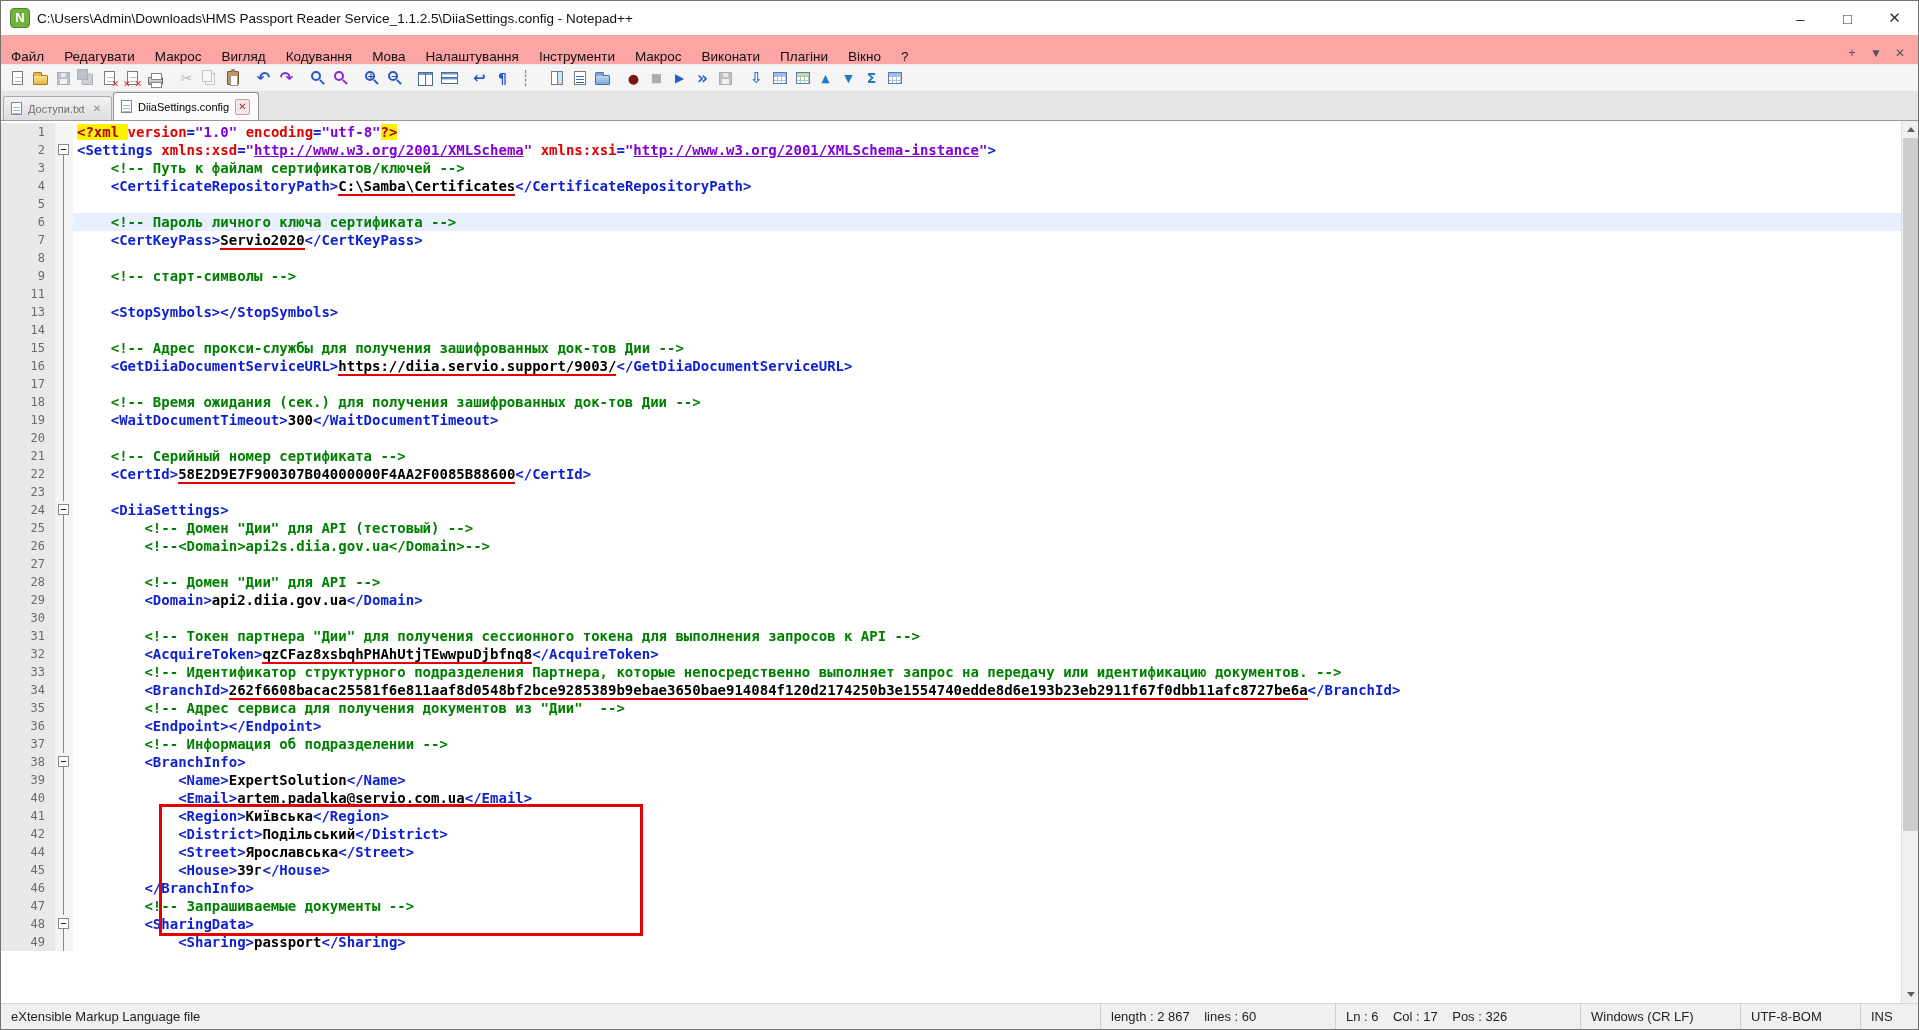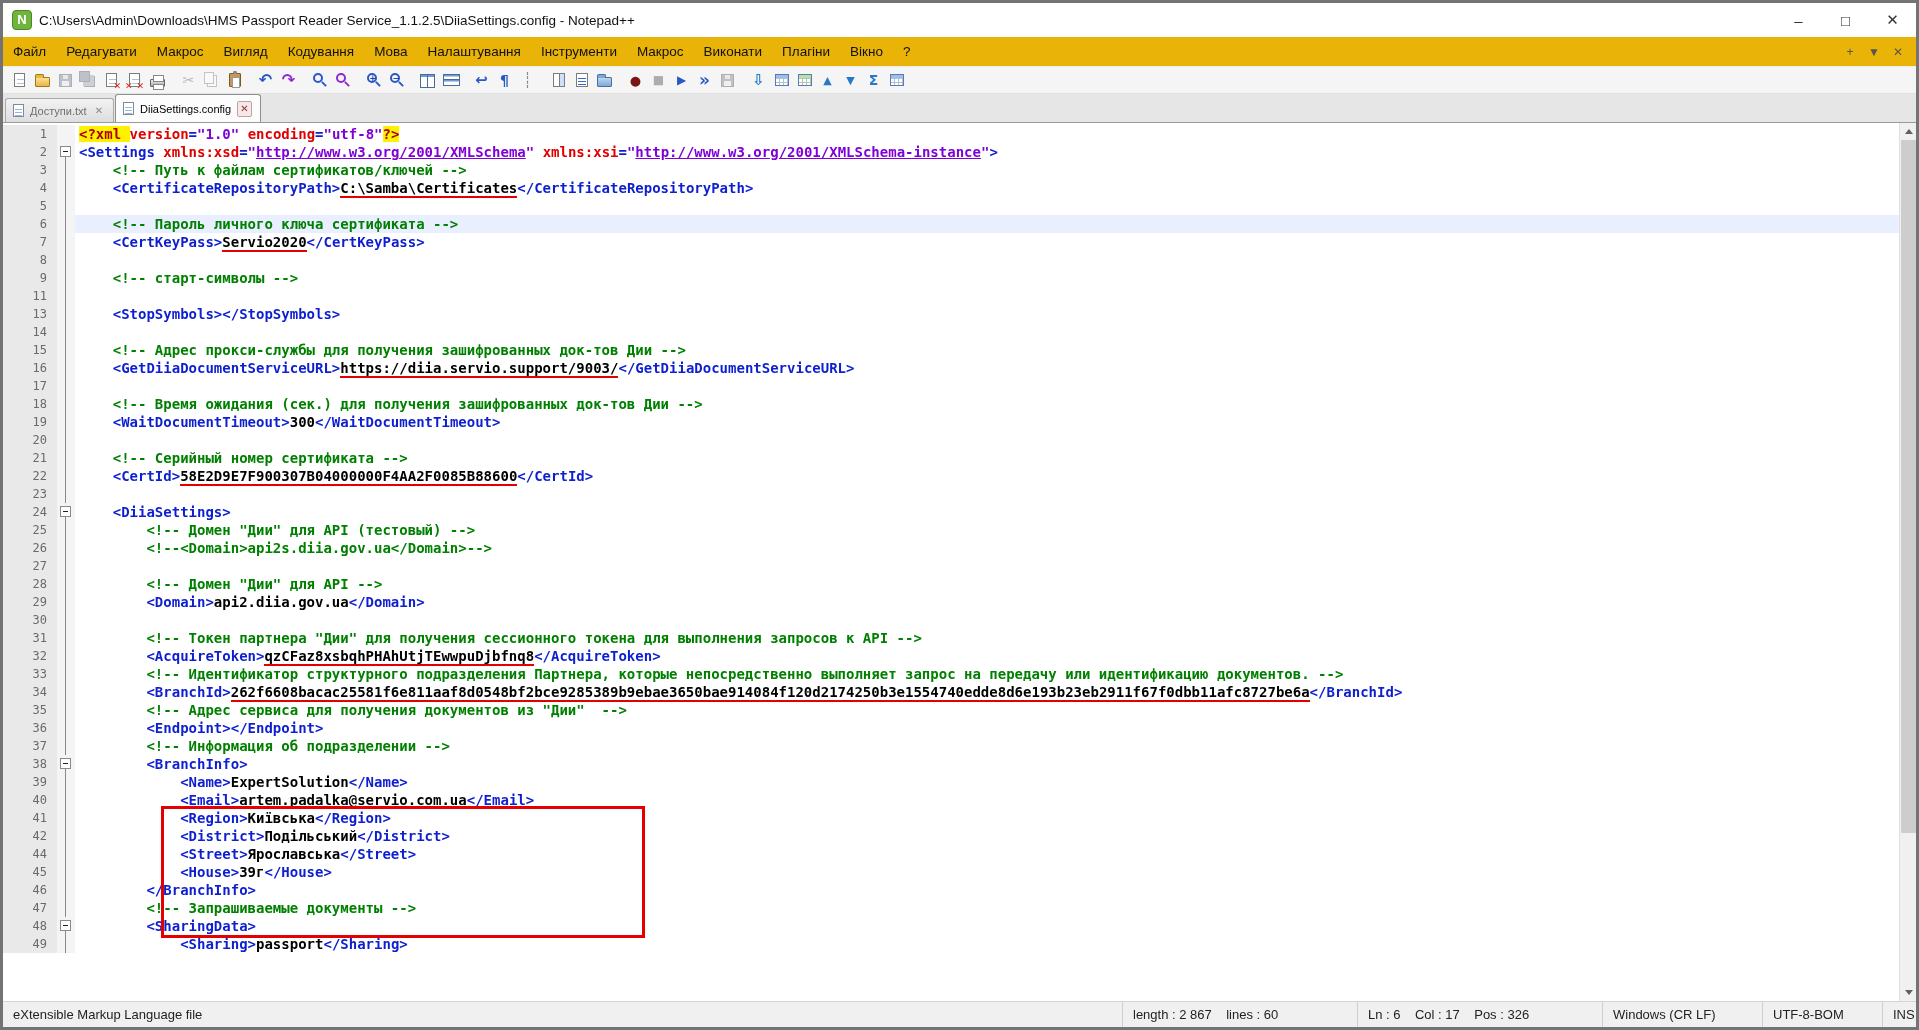--- a/index.html
+++ b/index.html
@@ -1,33 +1,33 @@
 <!DOCTYPE html>
 <html style="--tag: #0d1fd0; --attr: #e00000; --string: #8000d8; --comment: #008000; --declbg: #fff200; --annot: #e40000; --curline: #e9efff;"><head>
 <meta charset="utf-8">
 <style>
   :root{
     --tag:#0d1fd0; --attr:#e00000; --string:#8000d8; --comment:#008000;
     --declbg:#fff200; --annot:#e40000; --curline:#e9efff;
   }
   *{margin:0;padding:0;box-sizing:border-box}
   html,body{width:1919px;height:1030px;overflow:hidden;font-family:"Liberation Sans",sans-serif;background:#fff}
-  .win{width:1919px;height:1030px;display:flex;flex-direction:column;border:3px solid #737373}
+  .win{width:1919px;height:1030px;display:flex;flex-direction:column;border:1px solid #737373}
 
   
   .titlebar{height:34px;background:#fff;display:flex;align-items:center;flex:0 0 auto}
   .appicon{width:20px;height:20px;margin:0 7px 0 9px;background:#6fb43c;border:1px solid #4e8527;border-radius:4px;color:#fff;
            font:bold 13px/18px "Liberation Sans",sans-serif;text-align:center}
   .appicon::before{content:"N"}
   .title{font-size:13.5px;color:#111;white-space:nowrap}
   .wbtns{margin-left:auto;display:flex;height:100%}
   .wbtn{width:47px;height:100%;display:flex;align-items:center;justify-content:center;font-size:15px;color:#333;cursor:default}
 
   
-  .menubar{height:30px;background:#eab308;display:flex;align-items:center;flex:0 0 auto;border-bottom:1px solid #ececec}
+  .menubar{height:30px;background:#fca5a5;display:flex;align-items:flex-end;flex:0 0 auto;border-bottom:1px solid #ececec}
   .menu-items{display:flex}
   .mitem{padding:0 10px;font-size:13.5px;color:#111;display:flex;align-items:center;cursor:default}
   .menu-right{margin-left:auto;display:flex;align-items:center;padding-right:6px}
   .mbtn{width:24px;height:22px;display:flex;align-items:center;justify-content:center;font-size:12px;color:#555;cursor:default}
 
   
   .toolbar{height:27px;background:#f5f5f5;border-bottom:1px solid #e2e2e2;display:flex;align-items:center;padding-left:5px;flex:0 0 auto}
   .tbtn{width:23px;height:23px;display:flex;align-items:center;justify-content:center;border-radius:2px;position:relative;cursor:default}
   .tbtn.dis{opacity:.40;filter:grayscale(.8)}
   .tsep{width:8px;height:100%;flex:0 0 auto}
@@ -124,21 +124,21 @@
   .sthumb{position:absolute;left:1px;width:15px;background:#cdcdcd;border-radius:1px}
 
   
   .statusbar{height:26px;background:#f0f0f0;border-top:1px solid #d4d4d4;display:flex;align-items:stretch;font-size:13px;color:#222;flex:0 0 auto}
   .scell{display:flex;align-items:center;padding:0 10px;border-left:1px solid #cfcfcf;white-space:pre}
   .scell.first{flex:1 1 auto;border-left:none}
   .scell.w-len{width:235px}
   .scell.w-pos{width:245px}
   .scell.w-eol{width:160px}
   .scell.w-enc{width:120px}
-  .scell.w-ins{width:34px}
+  .scell.w-ins{width:58px}
 </style>
 </head>
 <body>
 
 <div class="win">
 
   <div class="titlebar">
     <span class="appicon"></span>
     <span class="title">C:\Users\Admin\Downloads\HMS Passport Reader Service_1.1.2.5\DiiaSettings.config - Notepad++</span>
     <div class="wbtns">

